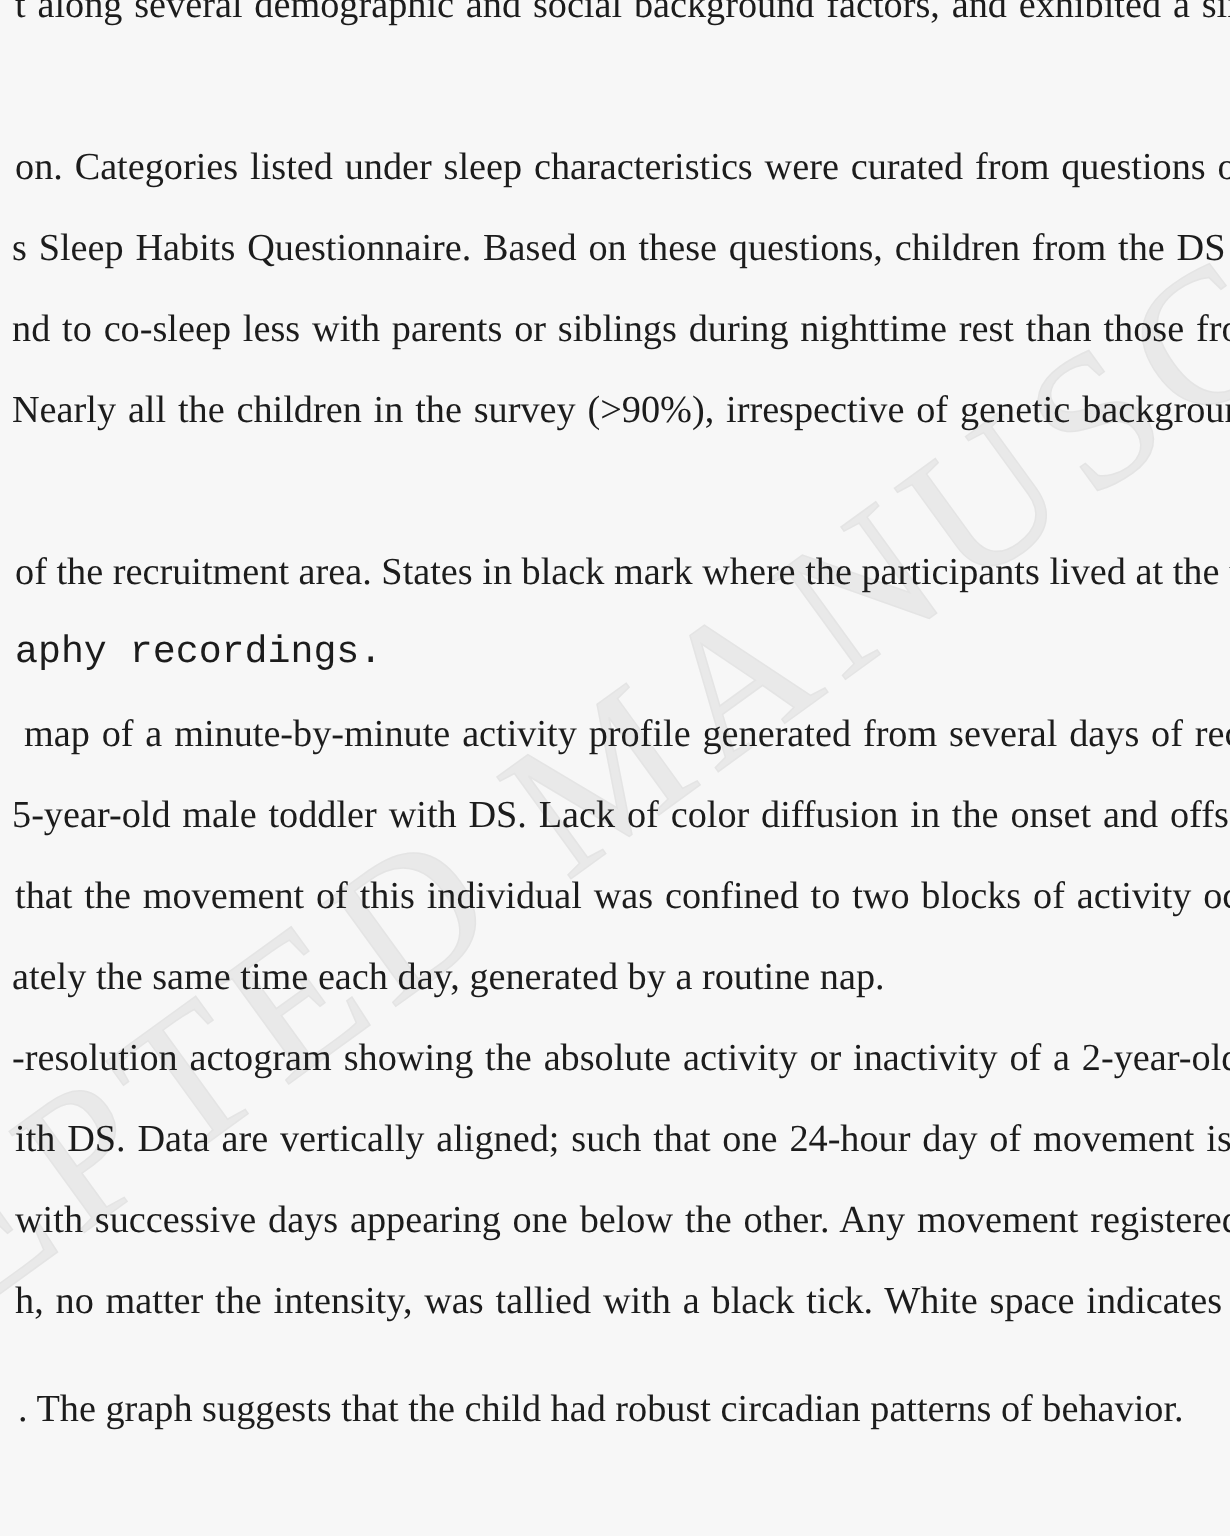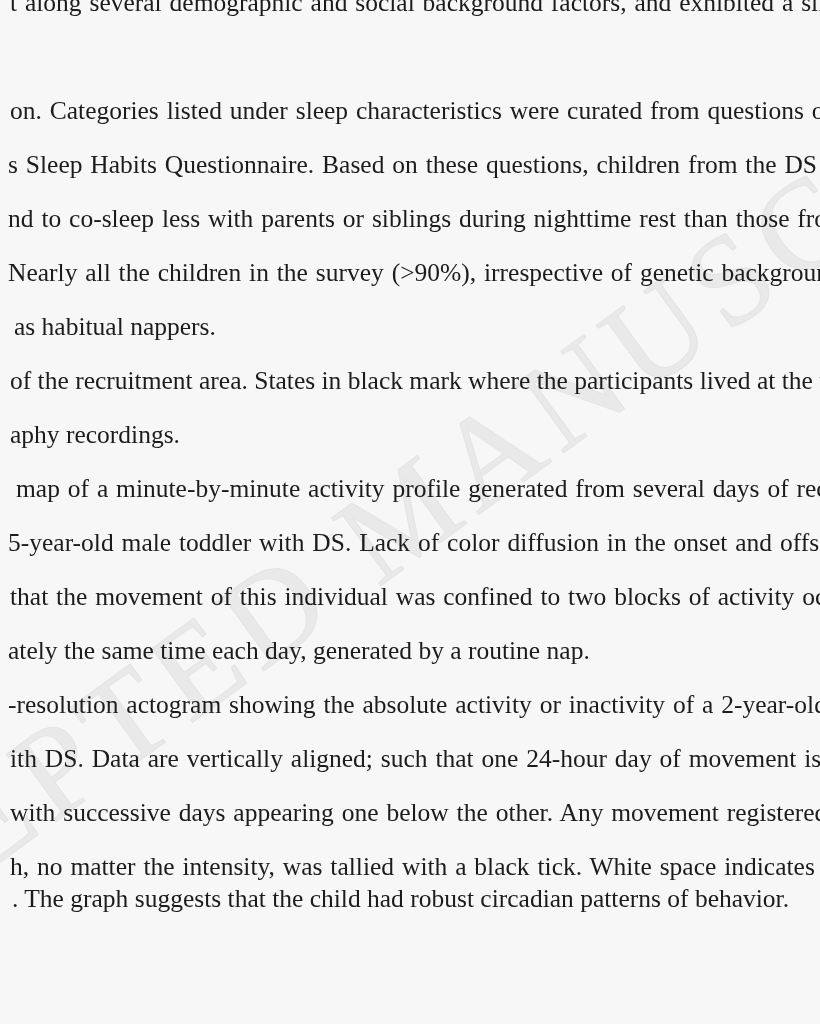--- a/index.html
+++ b/index.html
@@ -80,43 +80,42 @@
   <div id="textlayer">
 
     <div class="tline just-sm" style="left:10px; top:96px;">on. Categories listed under sleep characteristics were curated from questions on t</div>
 
     <div class="tline just-sm" style="left:8px; top:150px;">s Sleep Habits Questionnaire. Based on these questions, children from the DS samp</div>
 
     <div class="tline just-sm" style="left:8px; top:204px;">nd to co-sleep less with parents or siblings during nighttime rest than those from the T</div>
 
     <div class="tline just-sm" style="left:8px; top:258px;">Nearly all the children in the survey (&gt;90%), irrespective of genetic background, we</div>
 
-    <div class="tline" style="left:14px; top:312px;">as habitual nappers.</div>
 
     <div class="tline" style="left:10px; top:366px;">of the recruitment area. States in black mark where the participants lived at the time</div>
 
-    <div class="tline" style="left:10px; top:420px;">aphy recordings.</div>
+    <div class="tline" style="left:10px; top:420px;font-family:Liberation Mono, monospace;">aphy recordings.</div>
 
     <div class="tline just-sm" style="left:16px; top:474px;">map of a minute-by-minute activity profile generated from several days of recordi</div>
 
     <div class="tline just-sm" style="left:8px; top:528px;">5-year-old male toddler with DS. Lack of color diffusion in the onset and offset are</div>
 
     <div class="tline just-sm" style="left:10px; top:582px;">that the movement of this individual was confined to two blocks of activity occurring</div>
 
     <div class="tline" style="left:8px; top:636px;">ately the same time each day, generated by a routine nap.</div>
 
     <div class="tline just-sm" style="left:8px; top:690px;">-resolution actogram showing the absolute activity or inactivity of a 2-year-old fema</div>
 
     <div class="tline just-sm" style="left:10px; top:744px;">ith DS. Data are vertically aligned; such that one 24-hour day of movement is show</div>
 
     <div class="tline just-sm" style="left:10px; top:798px;">with successive days appearing one below the other. Any movement registered with t</div>
 
     <div class="tline just-sm" style="left:10px; top:852px;">h, no matter the intensity, was tallied with a black tick. White space indicates comple</div>
 
-    <div class="tline" style="left:12px; top:884px;text-align:center;">. The graph suggests that the child had robust circadian patterns of behavior.</div>
+    <div class="tline" style="left:12px; top:924px;text-align:center;">. The graph suggests that the child had robust circadian patterns of behavior.</div>
 
   </div>
 
   <div id="clip-top">
     <div class="tline just-sm" style="left:10px;">t along several demographic and social background factors, and exhibited a similar c</div>
   </div>
 
 </div>
 
 </body></html>

